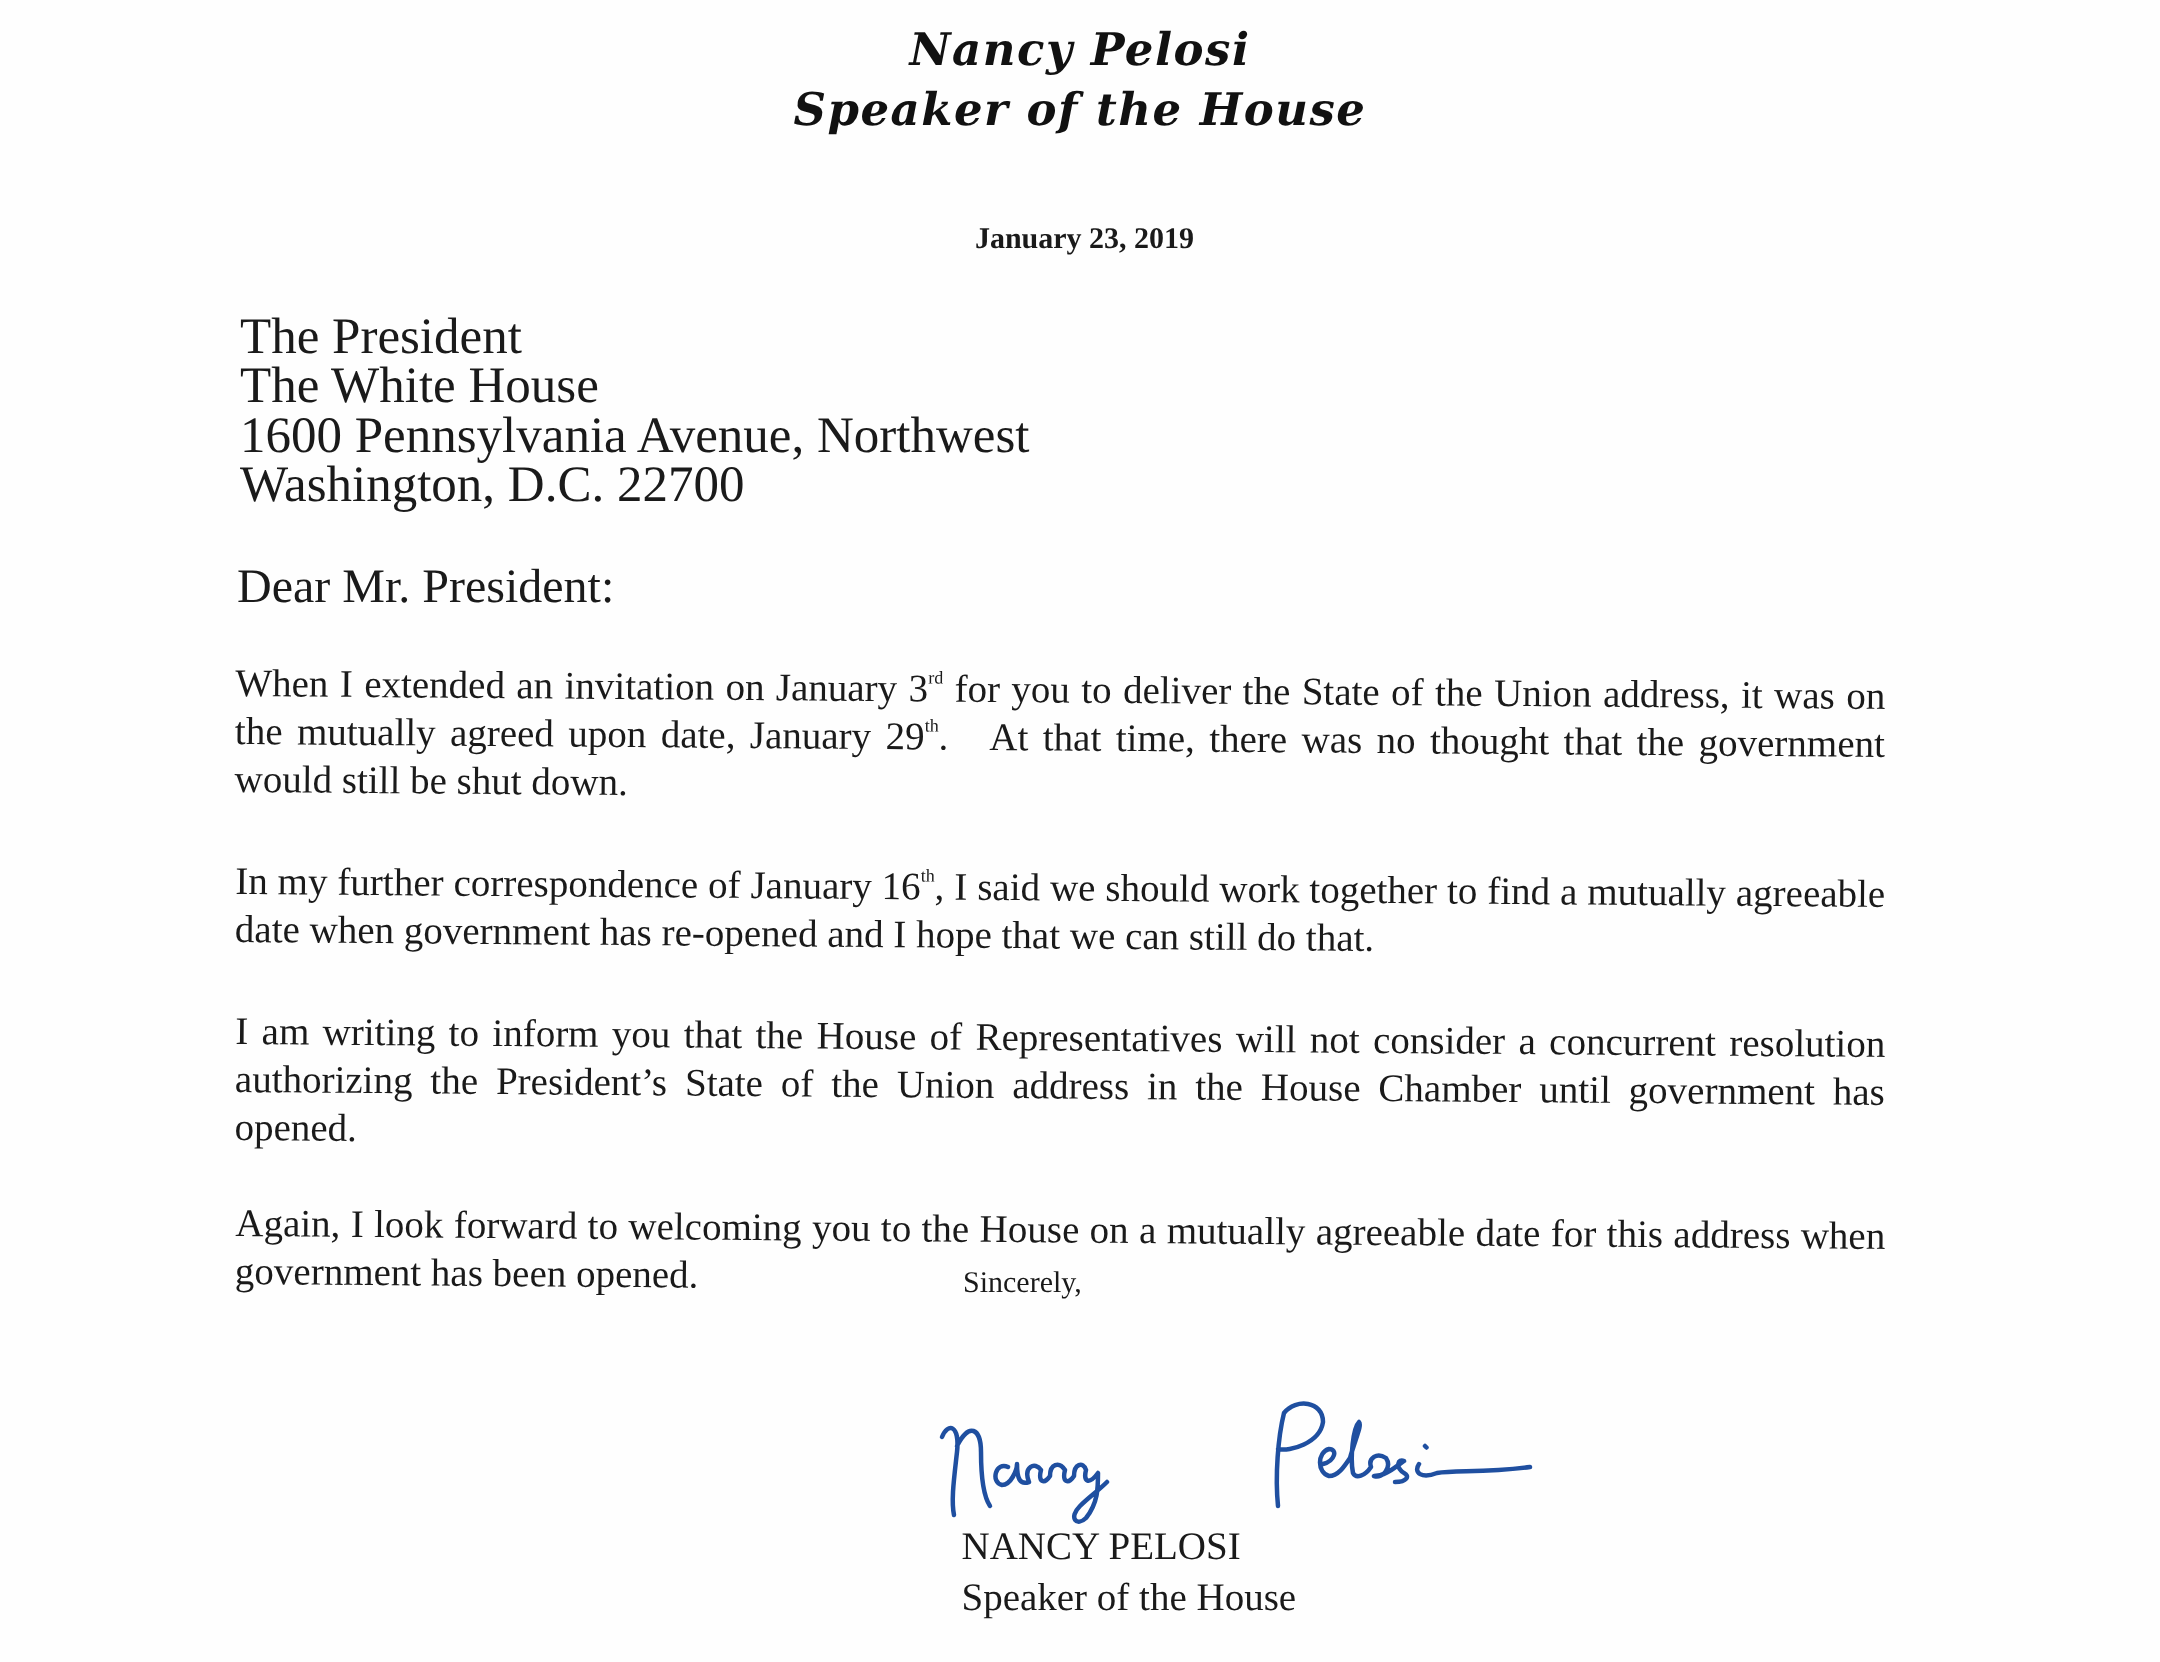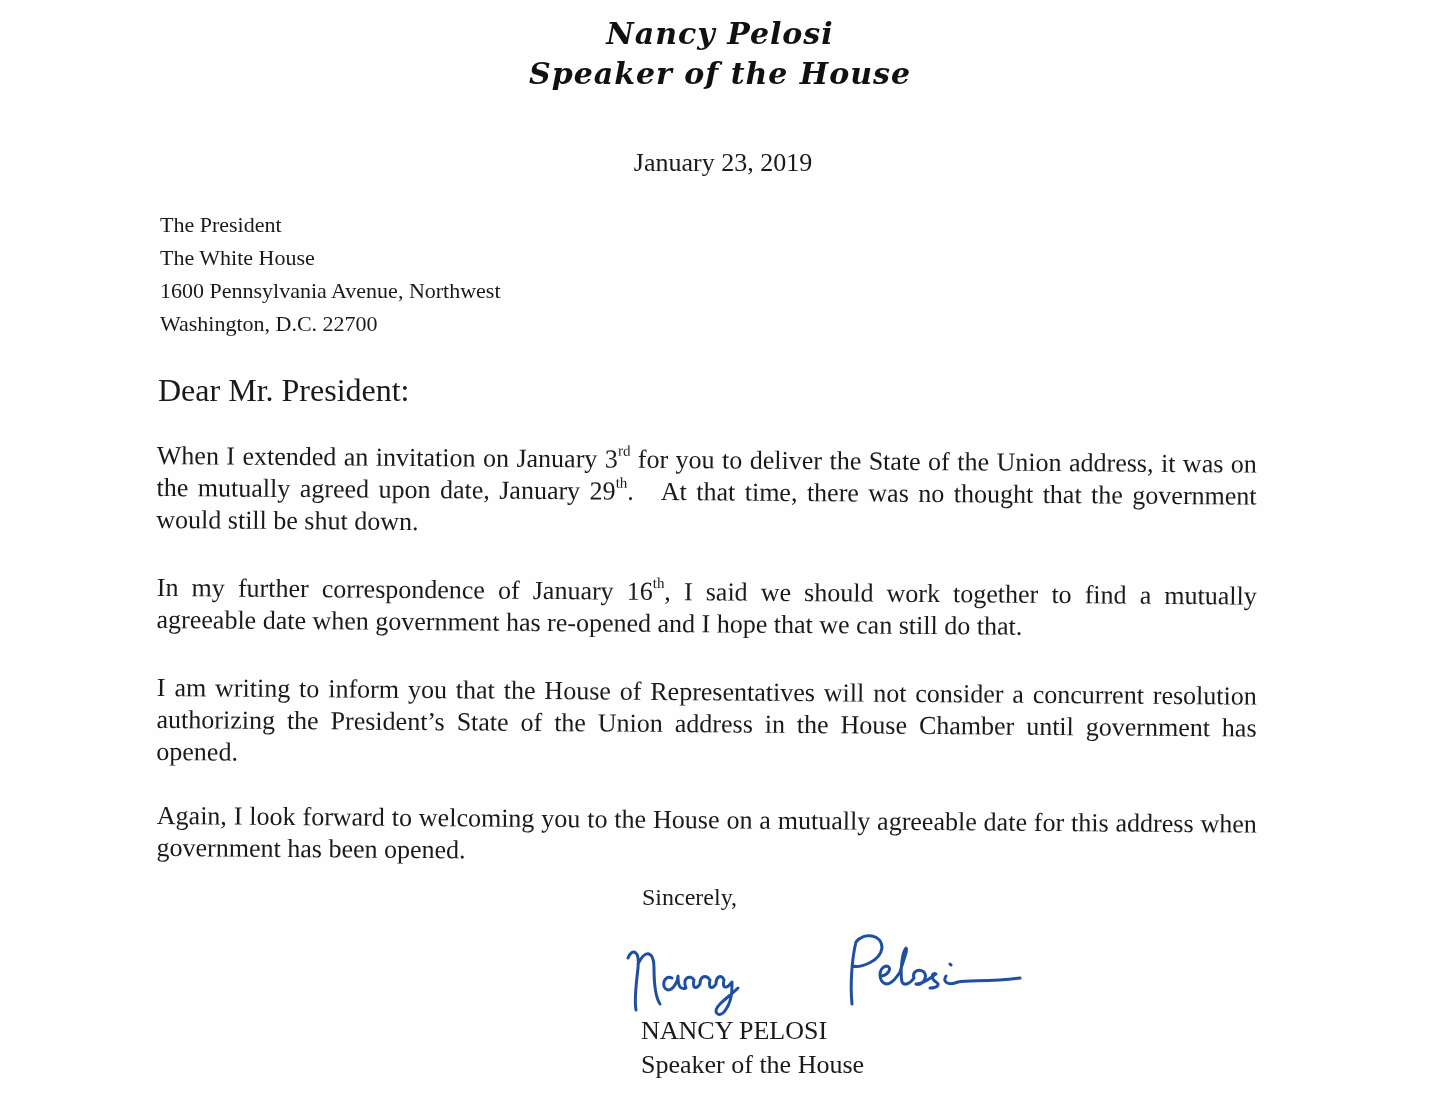--- a/index.html
+++ b/index.html
@@ -16,43 +16,43 @@
     font-family: "DejaVu Serif", serif;
     font-style: italic;
     font-weight: bold;
     letter-spacing: 1px;
     color: #111;
   }
   .letterhead .name { font-size: 30px; line-height: 40px; }
   .letterhead .title { font-size: 30px; line-height: 40px; }
   .date {
     position: absolute; left: 0; right: 0; top: 148px;
-    text-align: center; font-size: 26px; padding-left: 16px;
+    text-align: center; font-size: 20px; padding-left: 16px; font-weight: bold;
   }
   .date span { margin-left: -10px; }
   .address {
     position: absolute; left: 160px; top: 208px;
-    font-size: 22px; line-height: 33px;
+    font-size: 34px; line-height: 33px;
   }
   .salutation {
     position: absolute; left: 158px; top: 372px; font-size: 32px;
   }
   .para {
     position: absolute; left: 157px; width: 1100px;
     font-size: 26px; line-height: 32px;
     text-align: justify;
     transform: rotate(0.45deg); transform-origin: left top;
   }
-  .para sup { font-size: 15px; vertical-align: 12px; line-height: 0; }
+  .para sup { font-size: 12px; vertical-align: 12px; line-height: 0; }
   .p1 { top: 440px; }
   .p2 { top: 572px; }
   .p3 { top: 672px; }
   .p4 { top: 800px; }
   .closing {
-    position: absolute; left: 642px; top: 884px; font-size: 24px;
+    position: absolute; left: 642px; top: 844px; font-size: 20px;
   }
   .signature {
     position: absolute; left: 620px; top: 928px; width: 430px; height: 90px;
   }
   .signer {
     position: absolute; left: 641px; top: 1014px; font-size: 26px; line-height: 34px;
   }
 </style>
 </head>
 <body>

